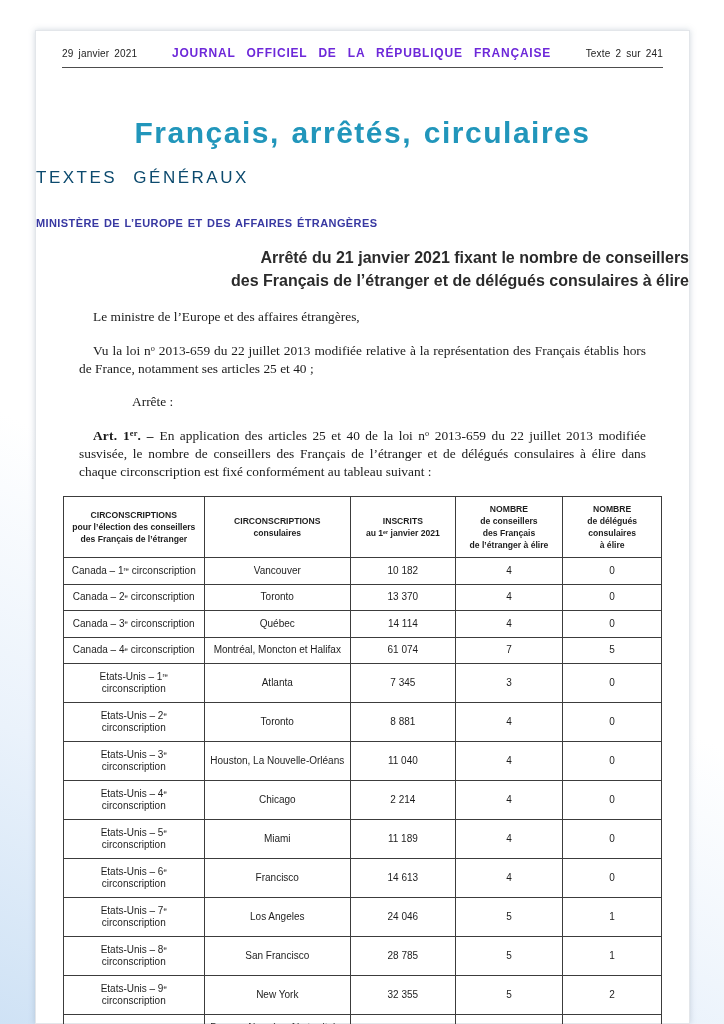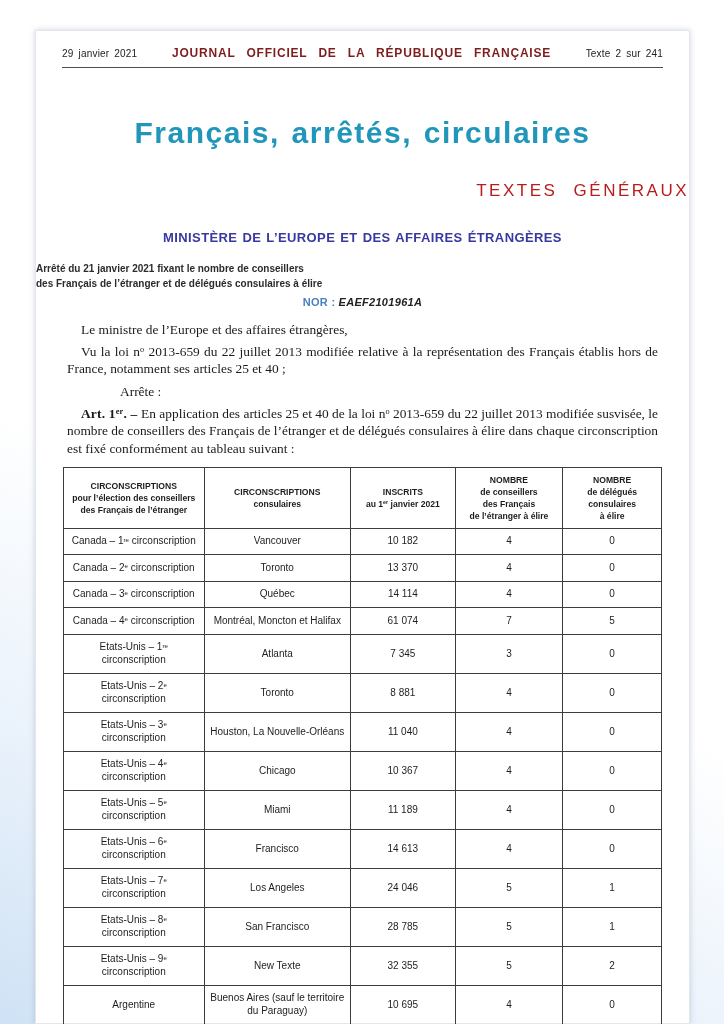--- a/index.html
+++ b/index.html
@@ -18,51 +18,51 @@
   }
   
   .jo-header{
     display:flex;justify-content:space-between;align-items:baseline;
     padding:15px 26px 0 26px;
   }
   .jo-header .date, .jo-header .texte{
     font-size:10px;color:#222;letter-spacing:.2px;word-spacing:2px;
   }
   .jo-header .journal{
-    font-size:12px;font-weight:bold;color:#7f1d1d;
+    font-size:12px;font-weight:bold;color:#6d28d9;
     letter-spacing:.8px;word-spacing:7px;
   }
   .head-rule{border:none;border-top:1.5px solid #4d4d4d;margin:7px 26px 0 26px;}
   
   .main-title{
     margin-top:48px;text-align:center;
     font-size:30px;font-weight:bold;color:#2196bb;letter-spacing:1.5px;word-spacing:2px;
   }
   .sub-title{
-    margin-top:31px;text-align:right;
-    font-size:17px;color:#b91c1c;letter-spacing:2.5px;word-spacing:9px;
+    margin-top:18px;text-align:left;
+    font-size:17px;color:#0c4a6e;letter-spacing:2.5px;word-spacing:9px;
   }
   .ministry{
-    margin-top:29px;text-align:center;
-    font-size:13px;font-weight:bold;color:#3838a2;letter-spacing:.4px;word-spacing:1px;
+    margin-top:29px;text-align:left;
+    font-size:11px;font-weight:bold;color:#3838a2;letter-spacing:.4px;word-spacing:1px;
   }
   .decree-title{
-    margin-top:17px;text-align:left;white-space:pre-line;
-    font-size:10px;font-weight:bold;color:#2b2b2b;line-height:1.45;
+    margin-top:17px;text-align:right;white-space:pre-line;
+    font-size:16px;font-weight:bold;color:#2b2b2b;line-height:1.45;
   }
   .nor-line{margin-top:5px;text-align:center;font-size:11px;}
   .nor-label{color:#4a7fc1;font-weight:bold;letter-spacing:.3px;}
   .nor-value{color:#222;font-style:italic;font-weight:bold;letter-spacing:.3px;}
   
   .body-text{
     margin-top:13px;padding:0 27px;
     font-family:"Liberation Serif",serif;font-size:13.4px;color:#1a1a1a;
     text-align:justify;line-height:1.32;
   }
-  .body-text p{margin:4px;text-indent:14px;}
+  .body-text p{margin:16px;text-indent:14px;}
   .body-text p.arrete{text-indent:53px;margin-top:5px;margin-bottom:3px;}
   .body-text p b{letter-spacing:.2px;}
   sup{font-size:.62em;line-height:0;vertical-align:baseline;position:relative;top:-.45em;}
   
   .tbl-wrap{padding:0 27px;margin-top:9px;}
   table{
     width:100%;border-collapse:collapse;table-layout:fixed;
     border:1.5px solid #2b2b2b;
     font-family:"Liberation Sans",sans-serif;color:#1d1d1d;
   }
@@ -84,24 +84,20 @@
     <span class="journal">JOURNAL OFFICIEL DE LA RÉPUBLIQUE FRANÇAISE</span>
     <span class="texte">Texte 2 sur 241</span>
   </div>
   <hr class="head-rule">
 
   <div class="main-title">Français, arrêtés, circulaires</div>
   <div class="sub-title">TEXTES GÉNÉRAUX</div>
   <div class="ministry">MINISTÈRE DE L’EUROPE ET DES AFFAIRES ÉTRANGÈRES</div>
   <div class="decree-title">Arrêté du 21 janvier 2021 fixant le nombre de conseillers
 des Français de l’étranger et de délégués consulaires à élire</div>
-  <div class="nor-line">
-    <span class="nor-label">NOR :</span>
-    <span class="nor-value">EAEF2101961A</span>
-  </div>
 
   <div class="body-text" id="paragraphs">
       <p>Le ministre de l’Europe et des affaires étrangères,</p>
       <p>Vu la loi n<sup>o</sup> 2013-659 du 22 juillet 2013 modifiée relative à la représentation des Français établis hors de France, notamment ses articles 25 et 40 ;</p>
       <p class="arrete">Arrête :</p>
       <p><b>Art. 1<sup>er</sup>. – </b>En application des articles 25 et 40 de la loi n<sup>o</sup> 2013-659 du 22 juillet 2013 modifiée susvisée, le nombre de conseillers des Français de l’étranger et de délégués consulaires à élire dans chaque circonscription est fixé conformément au tableau suivant :</p>
     </div>
 
   <div class="tbl-wrap">
     <table>
@@ -176,21 +172,21 @@
           <tr>
             <td>Etats-Unis – 3<sup>e</sup> circonscription</td>
             <td>Houston, La Nouvelle-Orléans</td>
             <td>11 040</td>
             <td>4</td>
             <td>0</td>
           </tr>
           <tr>
             <td>Etats-Unis – 4<sup>e</sup> circonscription</td>
             <td>Chicago</td>
-            <td>10 367</td>
+            <td>2 214</td>
             <td>4</td>
             <td>0</td>
           </tr>
           <tr>
             <td>Etats-Unis – 5<sup>e</sup> circonscription</td>
             <td>Miami</td>
             <td>11 189</td>
             <td>4</td>
             <td>0</td>
           </tr>
@@ -210,21 +206,21 @@
           </tr>
           <tr>
             <td>Etats-Unis – 8<sup>e</sup> circonscription</td>
             <td>San Francisco</td>
             <td>28 785</td>
             <td>5</td>
             <td>1</td>
           </tr>
           <tr>
             <td>Etats-Unis – 9<sup>e</sup> circonscription</td>
-            <td>New Texte</td>
+            <td>New York</td>
             <td>32 355</td>
             <td>5</td>
             <td>2</td>
           </tr>
           <tr>
             <td>Argentine</td>
             <td>Buenos Aires (sauf le territoire du Paraguay)</td>
             <td>10 695</td>
             <td>4</td>
             <td>0</td>

